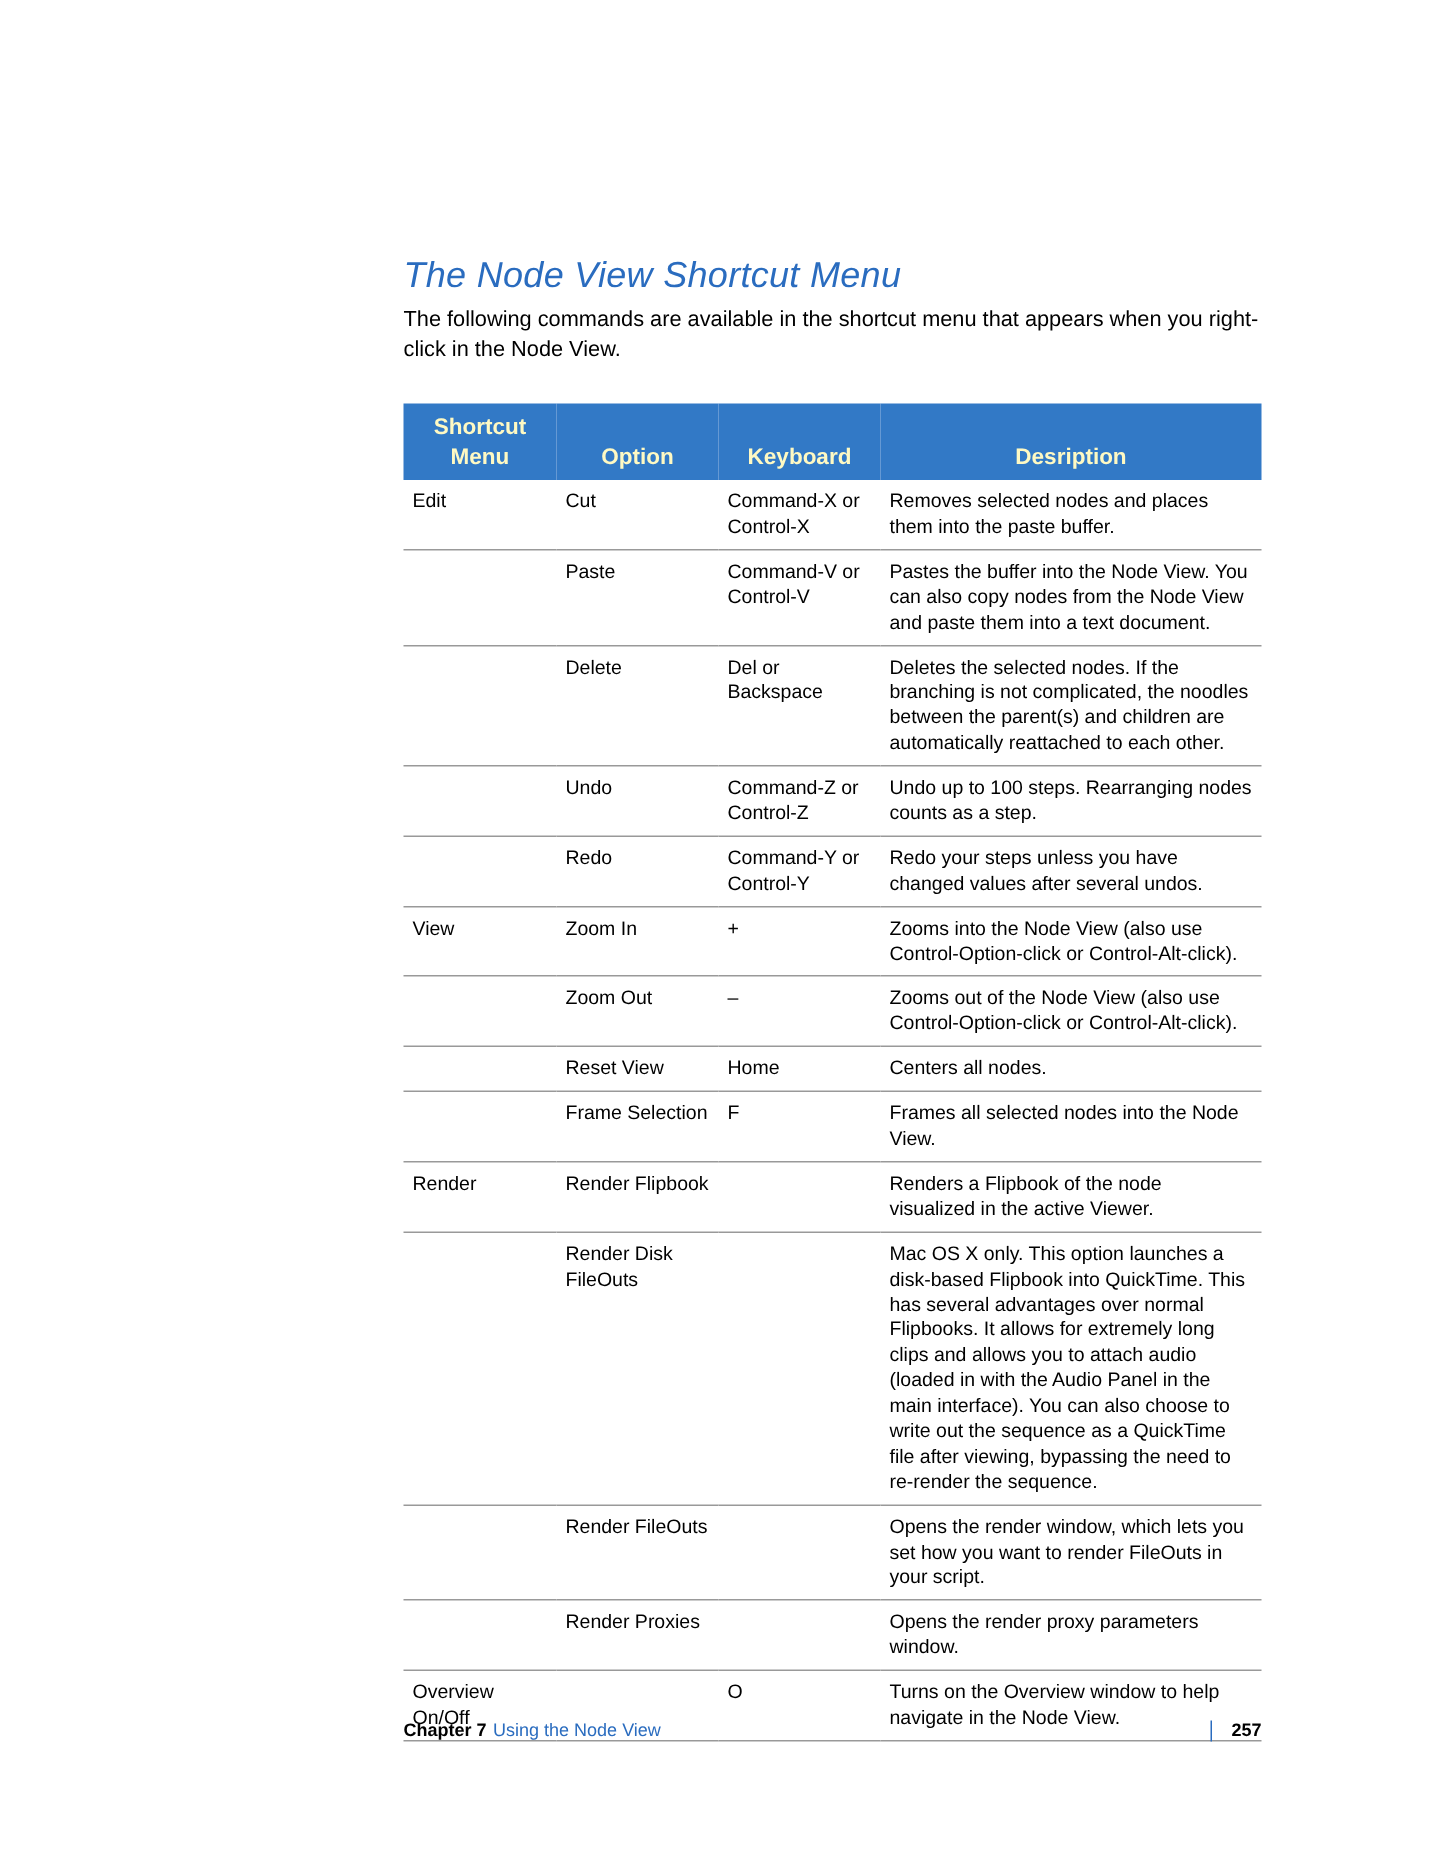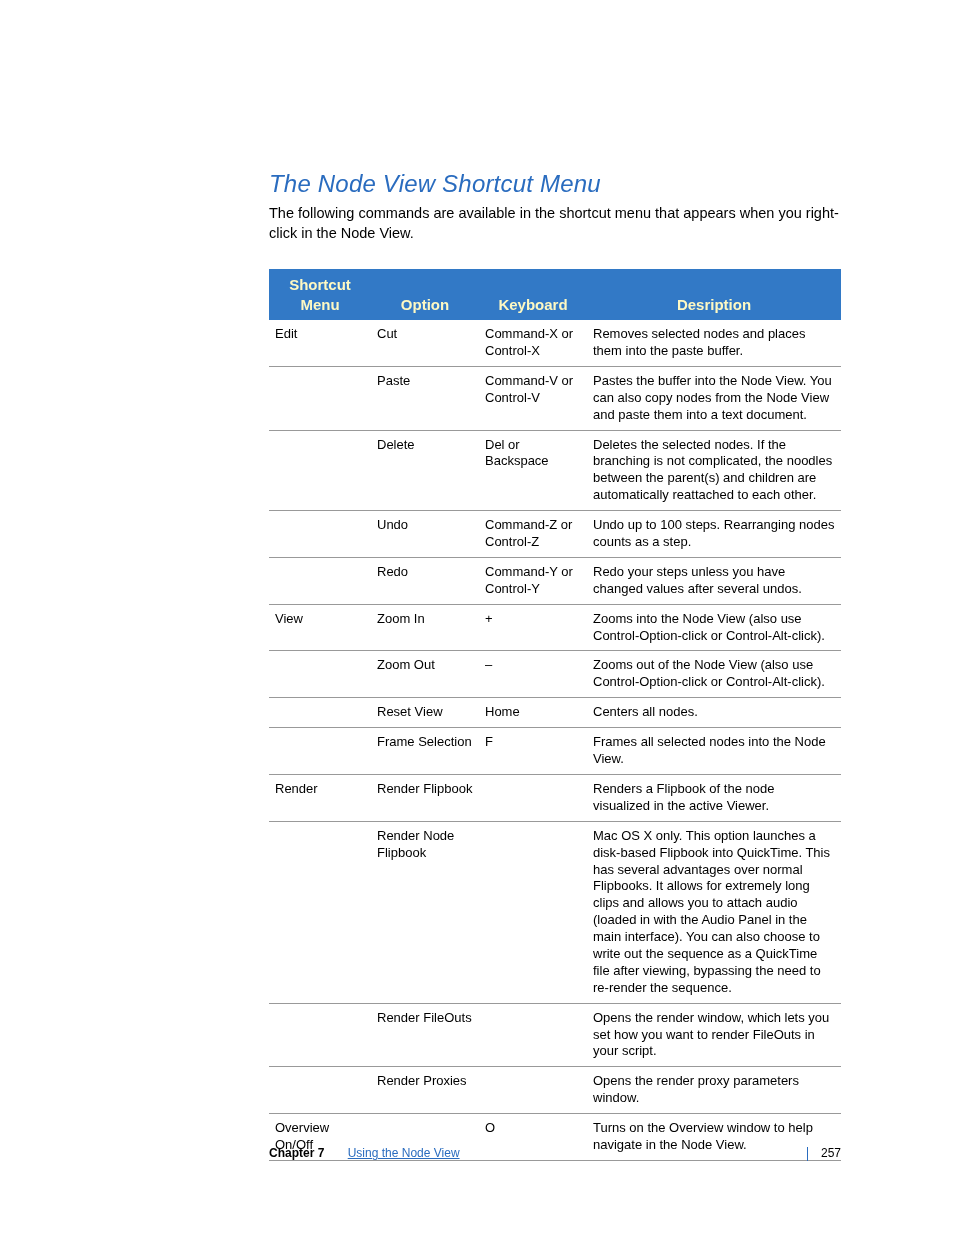--- a/index.html
+++ b/index.html
@@ -58,30 +58,30 @@
     position: absolute;
     left: 269px;
     right: 113px;
     bottom: 90px;
     font-size: 12px;
     display: flex;
     align-items: center;
     justify-content: space-between;
   }
   .footer .left .chapter-label { font-weight: 700; color: #000; }
-  .footer .left .chapter-name  { color: #2a6cbf; margin-left: 20px; text-decoration: underline; }
+  .footer .left .chapter-name  { color: #2a6cbf; margin-left: 1px; }
   .footer .sep {
     display: inline-block;
     width: 1px;
     height: 14px;
     background: #2a6cbf;
     margin: 0 10px;
     vertical-align: middle;
   }
-  .footer .page-num { font-weight: 400; color: #000; }
+  .footer .page-num { font-weight: 700; color: #000; }
 </style>
 </head>
 <body>
 
 <div class="page">
 
   <h1 class="heading">The Node View Shortcut Menu</h1>
   <p class="intro">The following commands are available in the shortcut menu that appears when you right-click in the Node View.</p>
 
   <table class="shortcut">
@@ -150,21 +150,21 @@
           <td>Frames all selected nodes into the Node View.</td>
         </tr>
         <tr>
           <td>Render</td>
           <td>Render Flipbook</td>
           <td></td>
           <td>Renders a Flipbook of the node visualized in the active Viewer.</td>
         </tr>
         <tr>
           <td></td>
-          <td>Render Node Flipbook</td>
+          <td>Render Disk FileOuts</td>
           <td></td>
           <td>Mac OS X only. This option launches a disk-based Flipbook into QuickTime. This has several advantages over normal Flipbooks. It allows for extremely long clips and allows you to attach audio (loaded in with the Audio Panel in the main interface). You can also choose to write out the sequence as a QuickTime file after viewing, bypassing the need to re-render the sequence.</td>
         </tr>
         <tr>
           <td></td>
           <td>Render FileOuts</td>
           <td></td>
           <td>Opens the render window, which lets you set how you want to render FileOuts in your script.</td>
         </tr>
         <tr>

